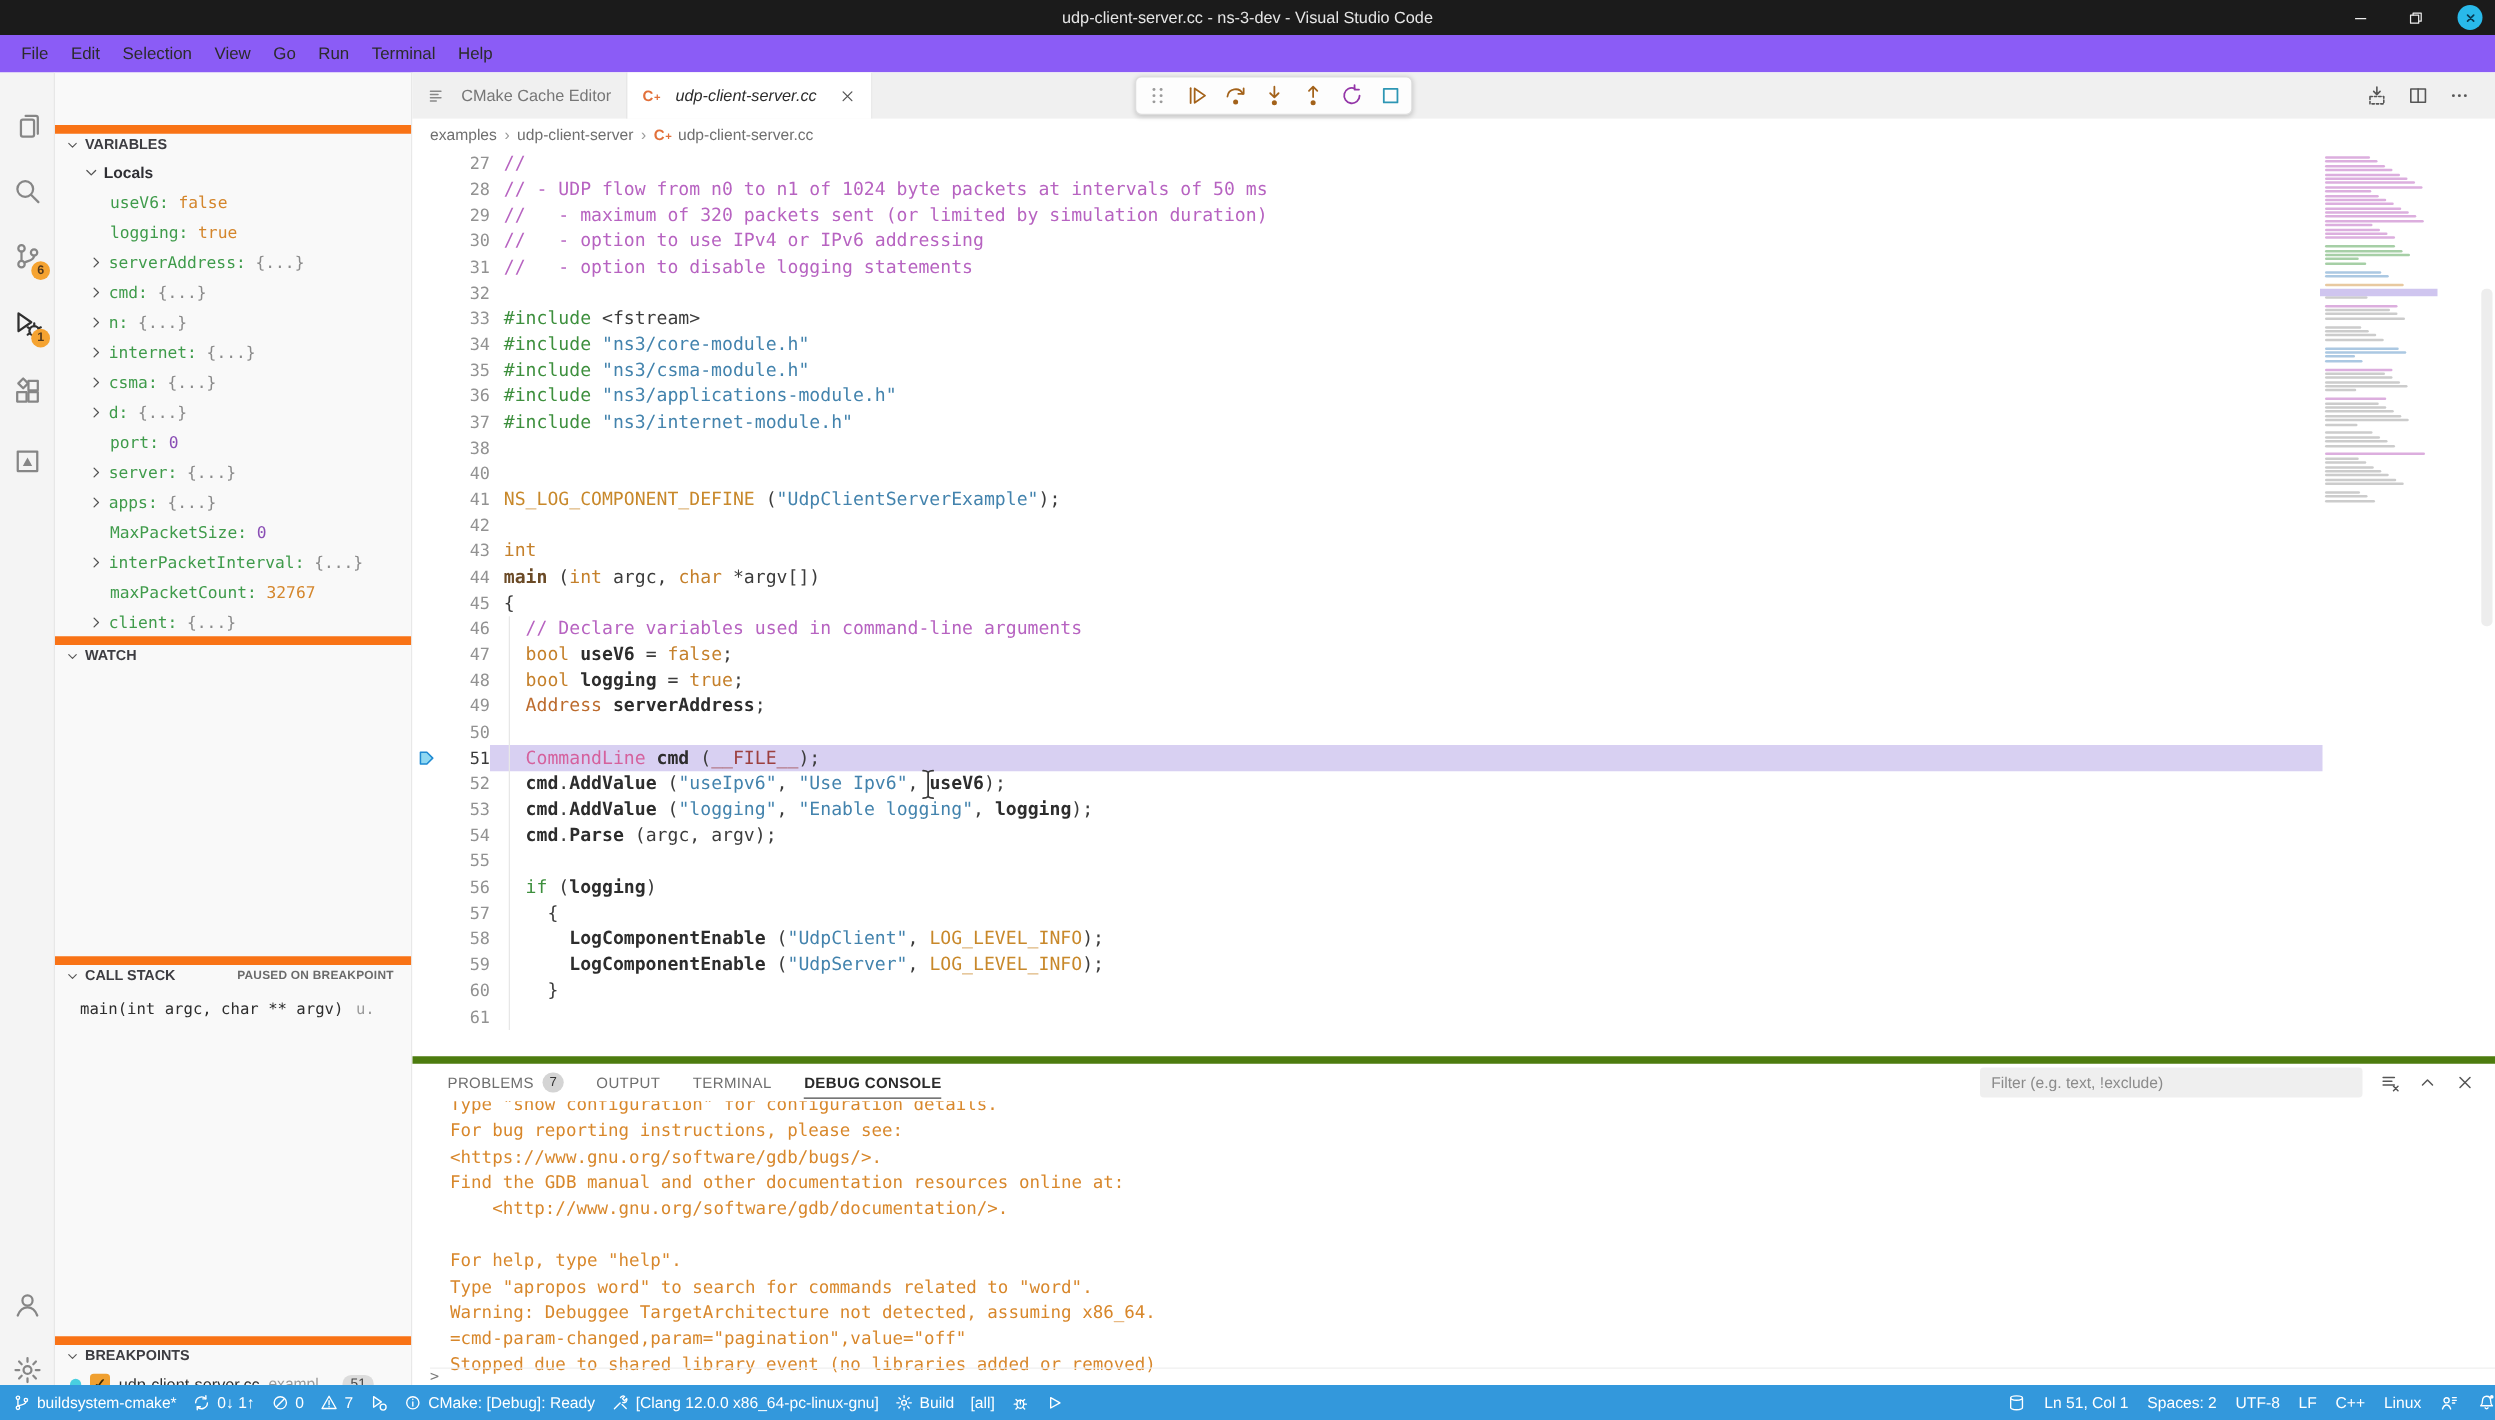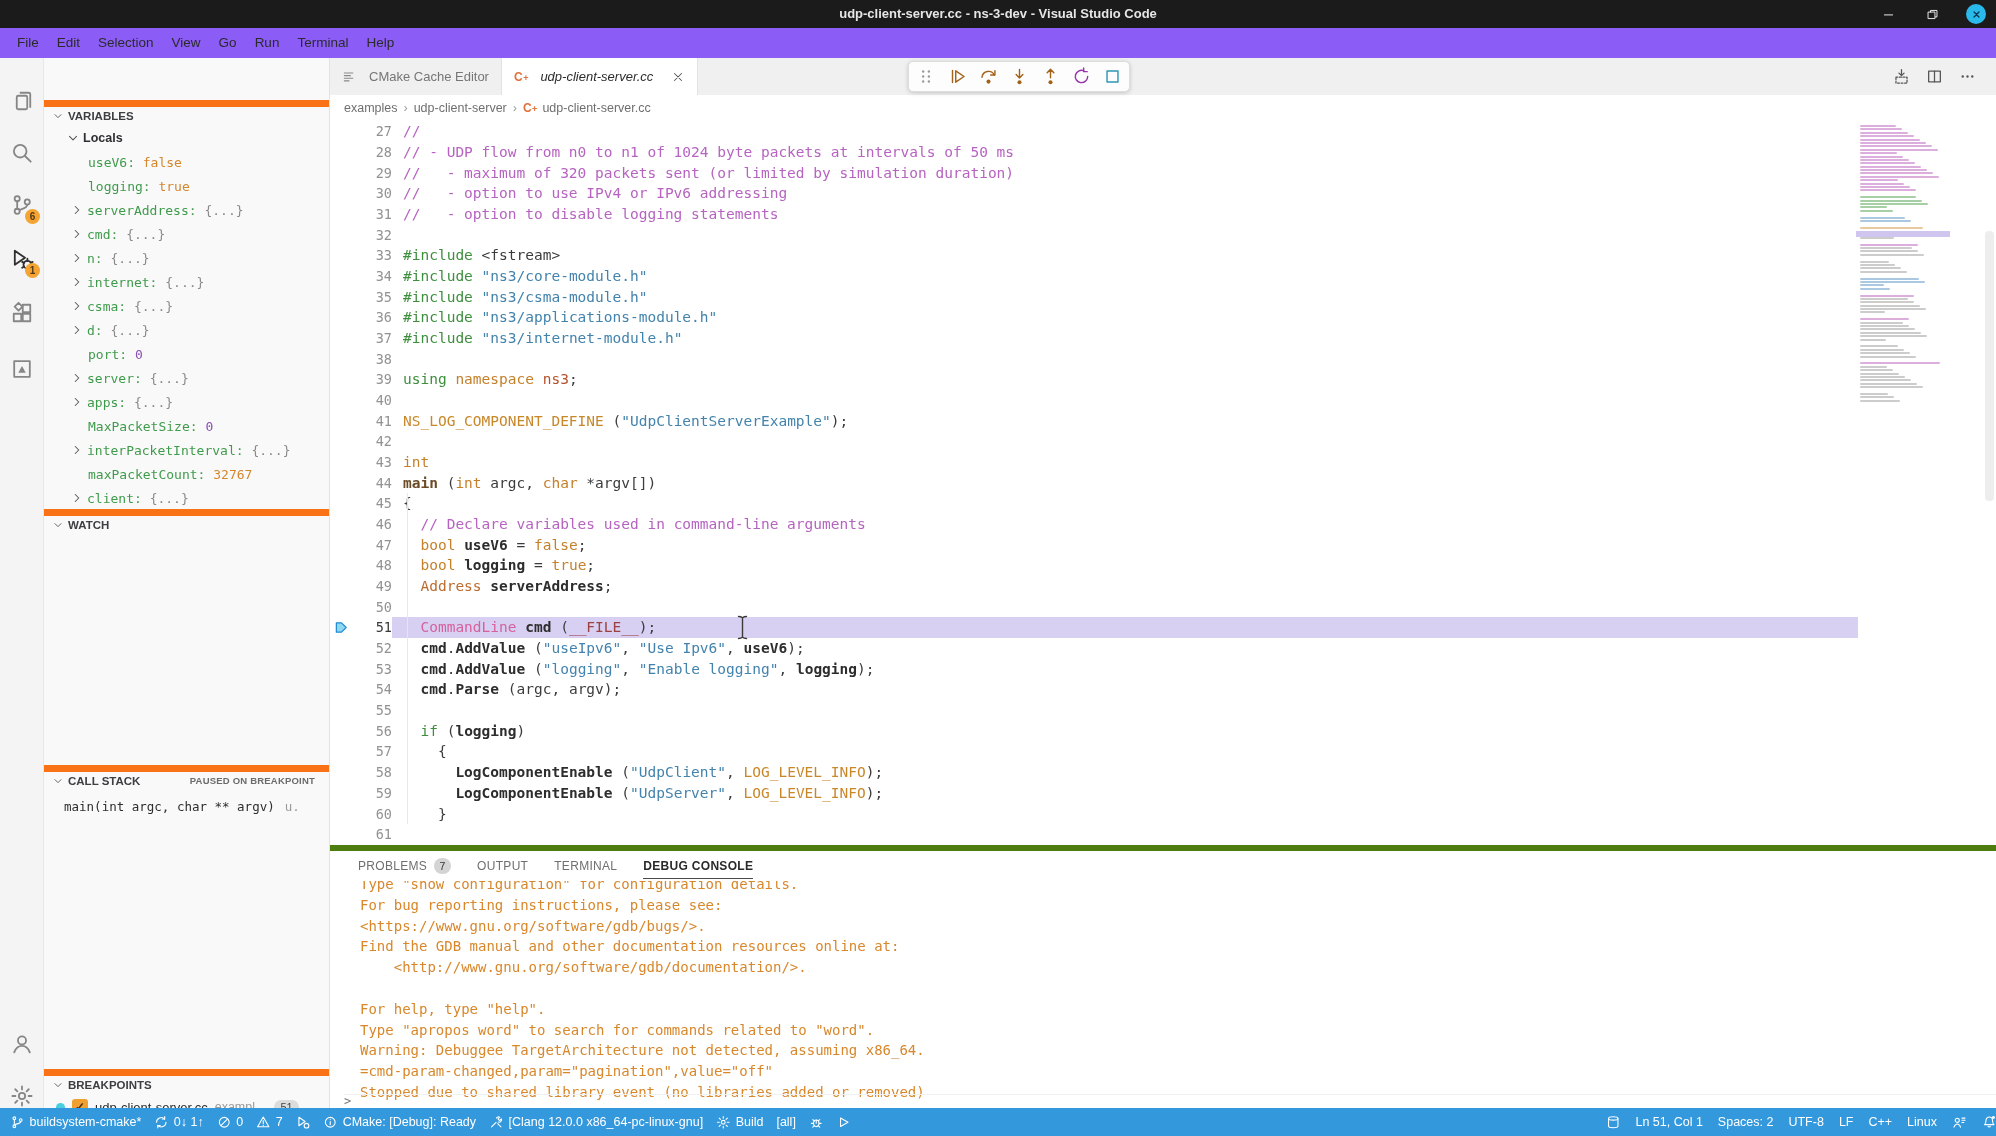--- a/index.html
+++ b/index.html
@@ -2,21 +2,21 @@
 <html><head>
 <meta charset="utf-8">
 <style>
 html,body{margin:0;padding:0;background:#ddd}
 *{box-sizing:border-box}
 .app{position:relative;width:1996px;height:1136px;background:#fff;overflow:hidden;
   font-family:"Liberation Sans",sans-serif;color:#333;font-size:13px}
 
 .titlebar{position:absolute;left:0;top:0;right:0;height:28px;background:#1b1b1b;color:#e6e6e6}
 .titlebar .title{position:absolute;left:0;right:0;top:0;height:28px;line-height:28px;text-align:center;
-  font-weight:bold;font-size:13px}
+  font-weight:normal;font-size:13px}
 .win-controls{position:absolute;right:10px;top:0;height:28px;display:flex;align-items:center;gap:24px}
 .wc{width:20px;height:20px;display:flex;align-items:center;justify-content:center;color:#eee}
 .wc svg{width:13px;height:13px}
 .wc.close{background:#29b9ea;border-radius:50%;color:#083a52}
 
 .menubar{position:absolute;left:0;top:28px;right:0;height:30px;background:#8b5cf6;display:flex;
   align-items:center;padding-left:8px}
 .mi{padding:0 9px;height:22px;line-height:22px;border-radius:3px;color:#2b2b2b;font-size:13.5px}
 
 .workbench{position:absolute;left:0;top:58px;right:0;bottom:28px}
@@ -466,25 +466,20 @@
               <span class="ln">37</span>
               <span class="codetxt"><span class="tk-pp">#include</span><span class="tk-pl"> </span><span class="tk-str">"ns3/internet-module.h"</span></span>
             </div>
             <div class="line">
               <span class="gut"></span>
               <span class="ln">38</span>
               <span class="codetxt"></span>
             </div>
             <div class="line">
               <span class="gut"></span>
-              <span class="ln">39</span>
-              <span class="codetxt"><span class="tk-kw1">using</span><span class="tk-pl"> </span><span class="tk-kw2">namespace</span><span class="tk-pl"> </span><span class="tk-type2">ns3</span><span class="tk-pl">;</span></span>
-            </div>
-            <div class="line">
-              <span class="gut"></span>
               <span class="ln">40</span>
               <span class="codetxt"></span>
             </div>
             <div class="line">
               <span class="gut"></span>
               <span class="ln">41</span>
               <span class="codetxt"><span class="tk-macro">NS_LOG_COMPONENT_DEFINE</span><span class="tk-pl"> (</span><span class="tk-str">"UdpClientServerExample"</span><span class="tk-pl">);</span></span>
             </div>
             <div class="line">
               <span class="gut"></span>
@@ -693,20 +688,33 @@
               <span class="pt">
                 <span>OUTPUT</span>
               </span>
               <span class="pt">
                 <span>TERMINAL</span>
               </span>
               <span class="pt active">
                 <span>DEBUG CONSOLE</span>
               </span>
             </span>
+          <span class="panel-right">
+            <input class="pfilter" placeholder="Filter (e.g. text, !exclude)" style="">
+            <svg class="ic" viewBox="0 0 16 16">
+                <path d="M2.5 4h9 M2.5 7h7 M2.5 10h9"></path>
+                <path d="M10.8 11l3.6 3.6 M14.4 11l-3.6 3.6"></path>
+              </svg>
+            <svg class="ic" viewBox="0 0 16 16">
+                <path d="M4 10l4-4 4 4"></path>
+              </svg>
+            <svg class="ic" viewBox="0 0 16 16">
+                <path d="M4 4l8 8 M12 4l-8 8"></path>
+              </svg>
+          </span>
         </div>
         <div class="console"><div>Type "show configuration" for configuration details.</div><div>For bug reporting instructions, please see:</div><div>&lt;https://www.gnu.org/software/gdb/bugs/&gt;.</div><div>Find the GDB manual and other documentation resources online at:</div><div>    &lt;http://www.gnu.org/software/gdb/documentation/&gt;.</div><div>&nbsp;</div><div>For help, type "help".</div><div>Type "apropos word" to search for commands related to "word".</div><div>Warning: Debuggee TargetArchitecture not detected, assuming x86_64.</div><div>=cmd-param-changed,param="pagination",value="off"</div><div>Stopped due to shared library event (no libraries added or removed)</div></div>
         <div class="promptrow"><span>&gt;</span></div>
       </div>
     </div>
   </div>
 
   <div class="statusbar">
     <div class="sb-left">
         <span class="sb-item">

